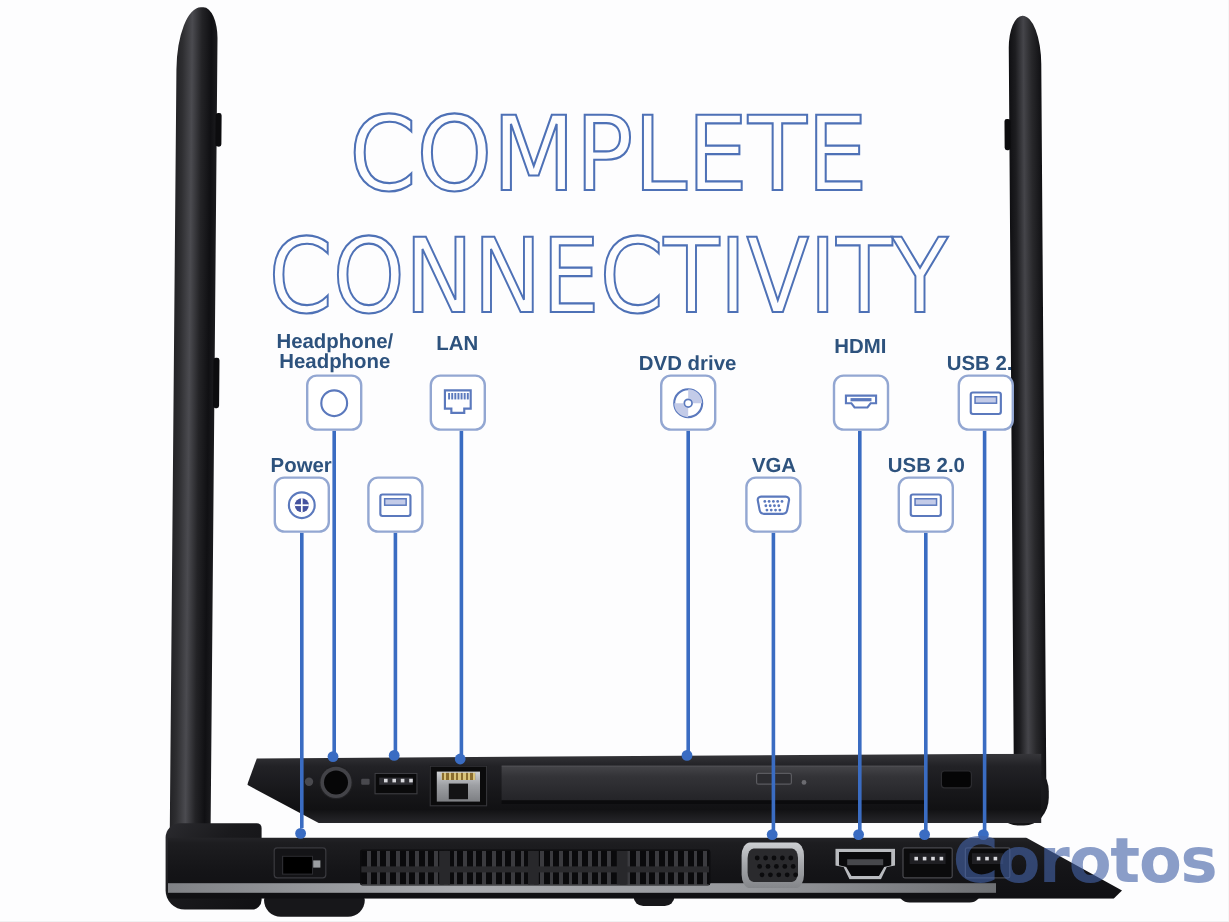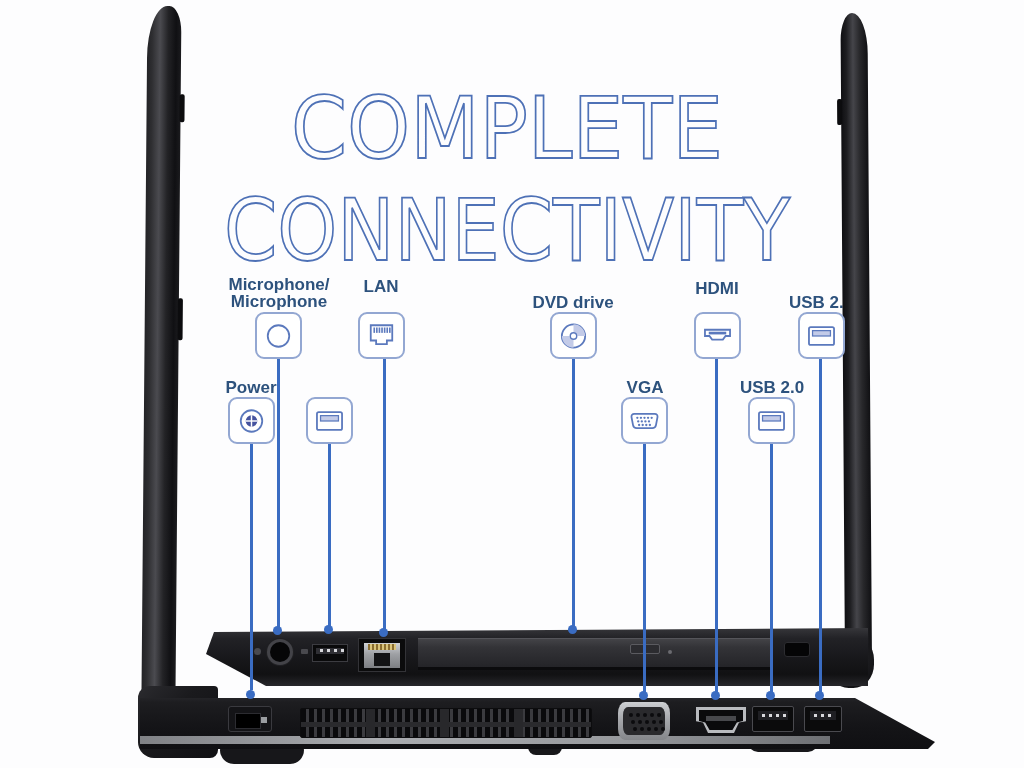--- a/index.html
+++ b/index.html
@@ -218,22 +218,22 @@
   <div class="callout-line" style="left:715px;top:359px;height:335px;"></div>
   <div class="callout-dot" style="left:711px;top:691px;"></div>
 
   <div class="callout-line" style="left:770px;top:444px;height:250px;"></div>
   <div class="callout-dot" style="left:766px;top:691px;"></div>
 
   <div class="callout-line" style="left:819px;top:359px;height:335px;"></div>
   <div class="callout-dot" style="left:815px;top:691px;"></div>
 
   <div class="port-label" style="left:189px;top:276px;">
-    <div>Microphone/</div>
-    <div>Microphone</div>
+    <div>Headphone/</div>
+    <div>Headphone</div>
   </div>
   <div class="icon-box" style="left:255px;top:312px;">
     <svg width="44" height="44" viewBox="0 0 48 48">
       <circle class="ic-stroke" cx="24" cy="24" r="12"></circle>
     </svg>
   </div>
 
   <div class="port-label" style="left:291px;top:278px;">LAN</div>
   <div class="icon-box" style="left:358px;top:312px;">
     <svg width="44" height="44" viewBox="0 0 48 48">
@@ -316,14 +316,15 @@
   </div>
 
   <div class="port-label" style="left:682px;top:379px;">USB 2.0</div>
   <div class="icon-box" style="left:748px;top:397px;">
     <svg width="44" height="44" viewBox="0 0 48 48">
       <rect class="ic-stroke" x="10" y="14" width="28" height="20" rx="2"></rect>
       <rect class="ic-light" x="14" y="18" width="20" height="6" stroke="#5b79bd" stroke-width="1.4"></rect>
     </svg>
   </div>
 
+  <div id="watermark">Corotos</div>
 
 </div>
 
 </body></html>

